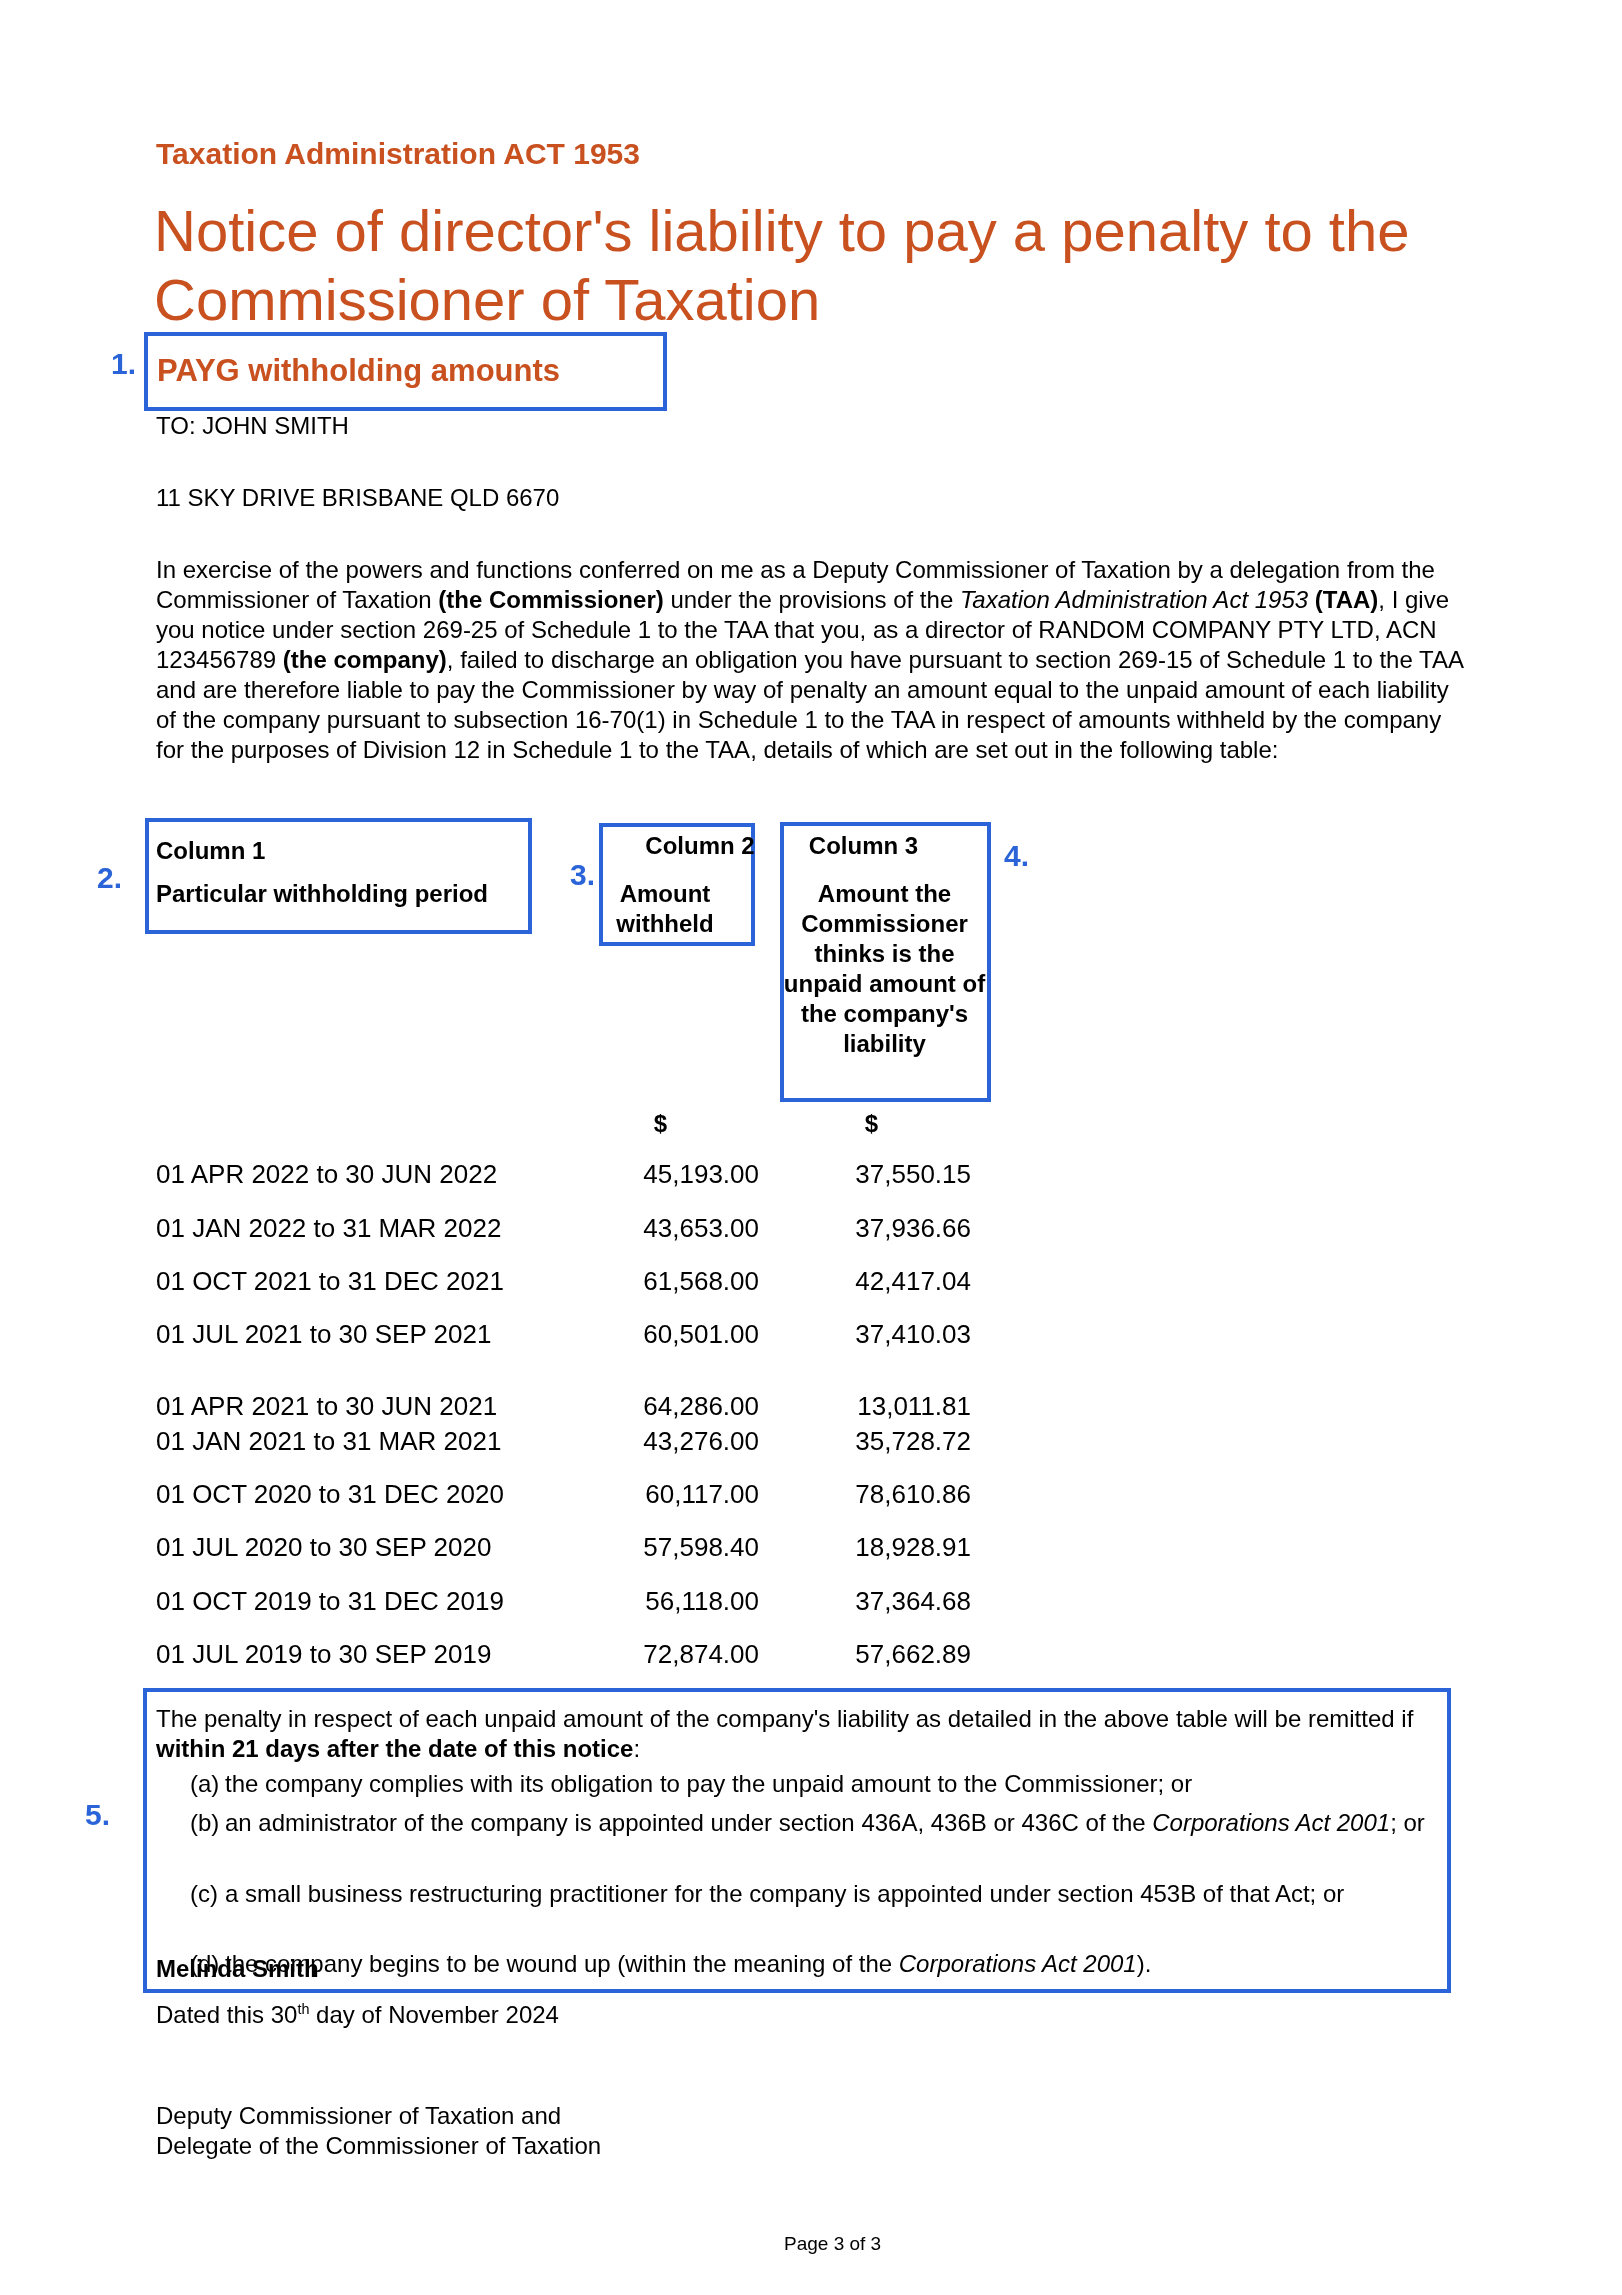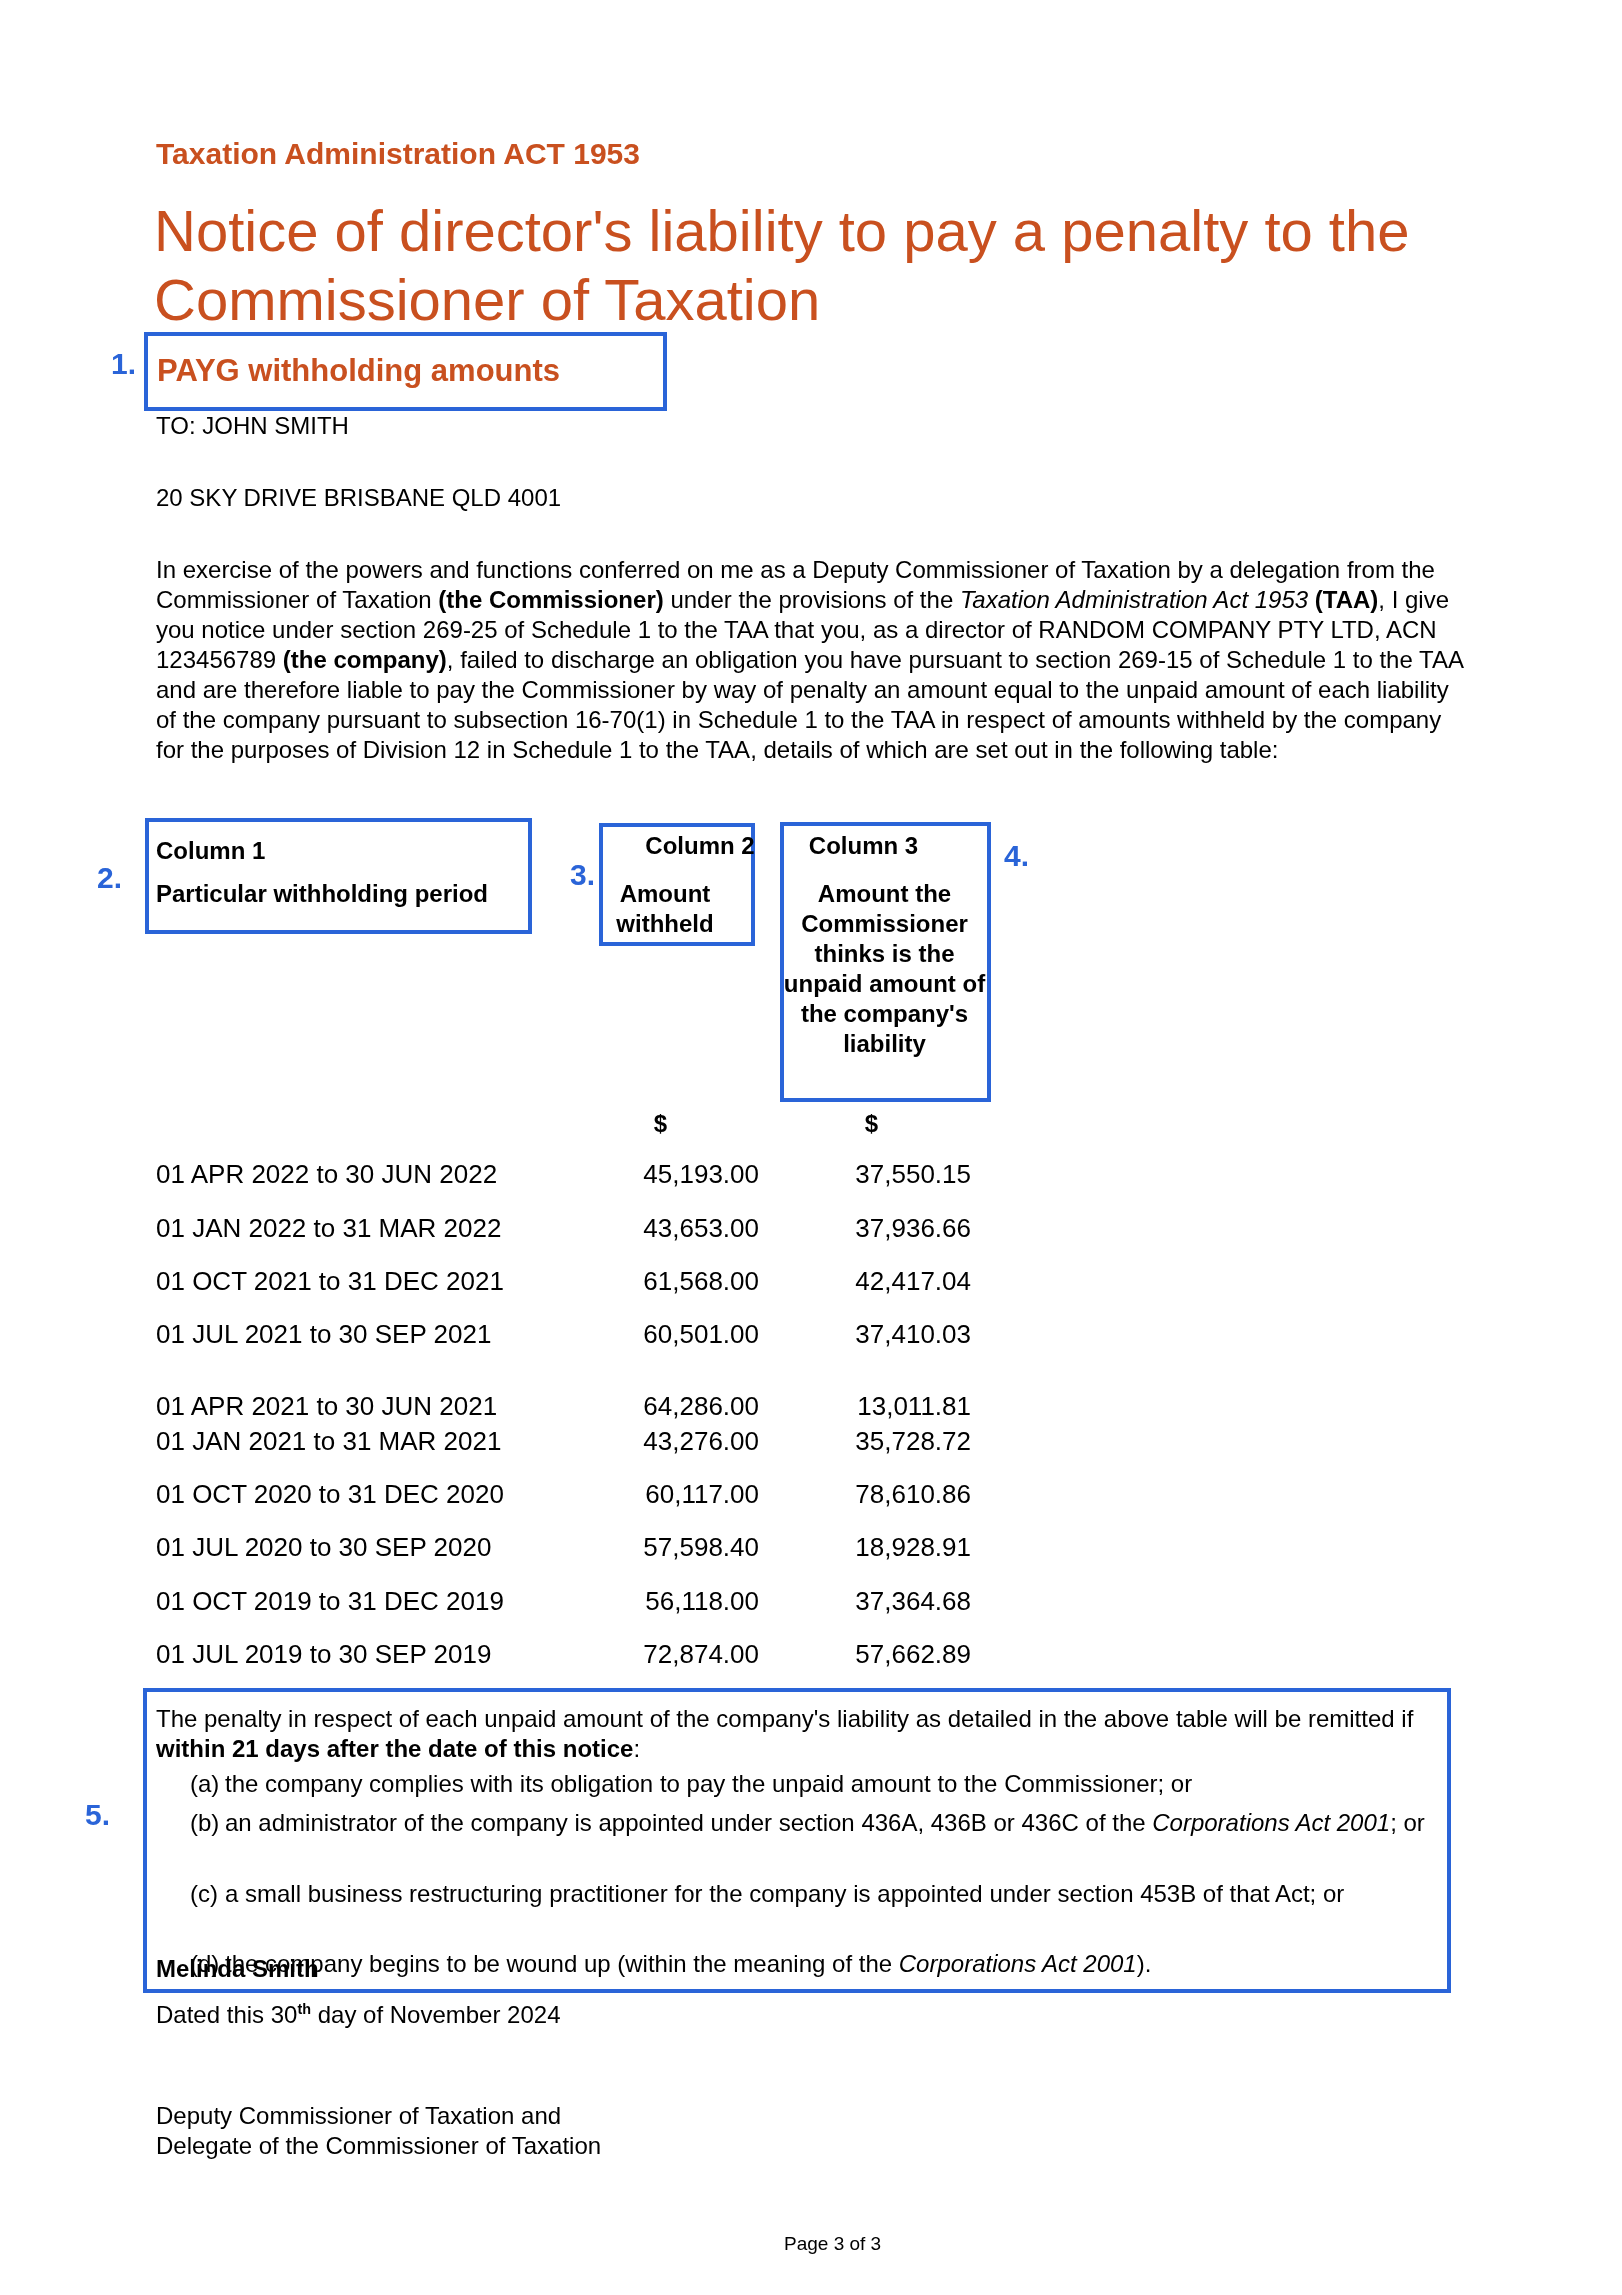--- a/index.html
+++ b/index.html
@@ -17,34 +17,34 @@
   .col-head { font-size: 24px; font-weight: bold; line-height: 30px; text-align: center; }
   .row { position: absolute; left: 156px; width: 850px; height: 39px; font-size: 26px; }
   .row span { position: absolute; top: 0; text-align: right; }
   .c1 { left: 0; }
   .c2 { left: 449px; width: 154px; text-align: right; }
   .c3 { left: 658px; width: 157px; text-align: right; }
   .remit { left: 156px; top: 1704px; width: 1282px; font-size: 24px; line-height: 30px; }
   .item { position: absolute; left: 190px; width: 1263px; font-size: 24px; line-height: 30px; }
   .item .lbl { position: absolute; left: 0; }
   .item .txt { display: block; padding-left: 35px; }
-  sup { font-size: 14.4px; line-height: 0; font-weight: bold; }
+  sup { font-size: 14.4px; line-height: 0; }
 </style>
 </head>
 <body>
 
 <div class="abs orange act">Taxation Administration ACT 1953</div>
 <div class="abs orange title">Notice of director's liability to pay a penalty to the Commissioner of Taxation</div>
 
 <div class="marker" style="left:111px; top:347px;">1.</div>
 <div class="box" style="left:144px; top:332px; width:523px; height:79px;"></div>
 <div class="abs orange payg">PAYG withholding amounts</div>
 
 <div class="abs body-text" style="left:156px; top:411px;">TO: JOHN SMITH</div>
-<div class="abs body-text" style="left:156px; top:483px;">20 SKY DRIVE BRISBANE QLD 4001</div>
+<div class="abs body-text" style="left:156px; top:483px;">11 SKY DRIVE BRISBANE QLD 6670</div>
 
 <div class="abs para">
   <span>In exercise of the powers and functions conferred on me as a Deputy Commissioner of Taxation by a delegation from the Commissioner of Taxation </span><b>(the Commissioner)</b><span> under the provisions of the </span><i>Taxation Administration Act 1953</i><span> </span><b>(TAA)</b><span>, I give you notice under section 269-25 of Schedule 1 to the TAA that you, as a  director of  RANDOM COMPANY PTY LTD, ACN 123456789 </span><b>(the company)</b><span>, failed to discharge an obligation you have  pursuant to section 269-15 of Schedule 1 to the TAA and are therefore liable to pay the Commissioner by way  of penalty an amount equal to the unpaid amount of each liability of the company pursuant to subsection  16-70(1) in Schedule 1 to the TAA in respect of amounts withheld by the company for the purposes of  Division 12 in Schedule 1 to the TAA, details of which are set out in the following table:</span>
 </div>
 
 <div class="marker" style="left:97px; top:861px;">2.</div>
 <div class="box" style="left:145px; top:818px; width:387px; height:116px;"></div>
 <div class="abs col-head" style="left:156px; top:836px; text-align:left;">Column 1</div>
 <div class="abs col-head" style="left:156px; top:879px; text-align:left;">Particular withholding period</div>
 

